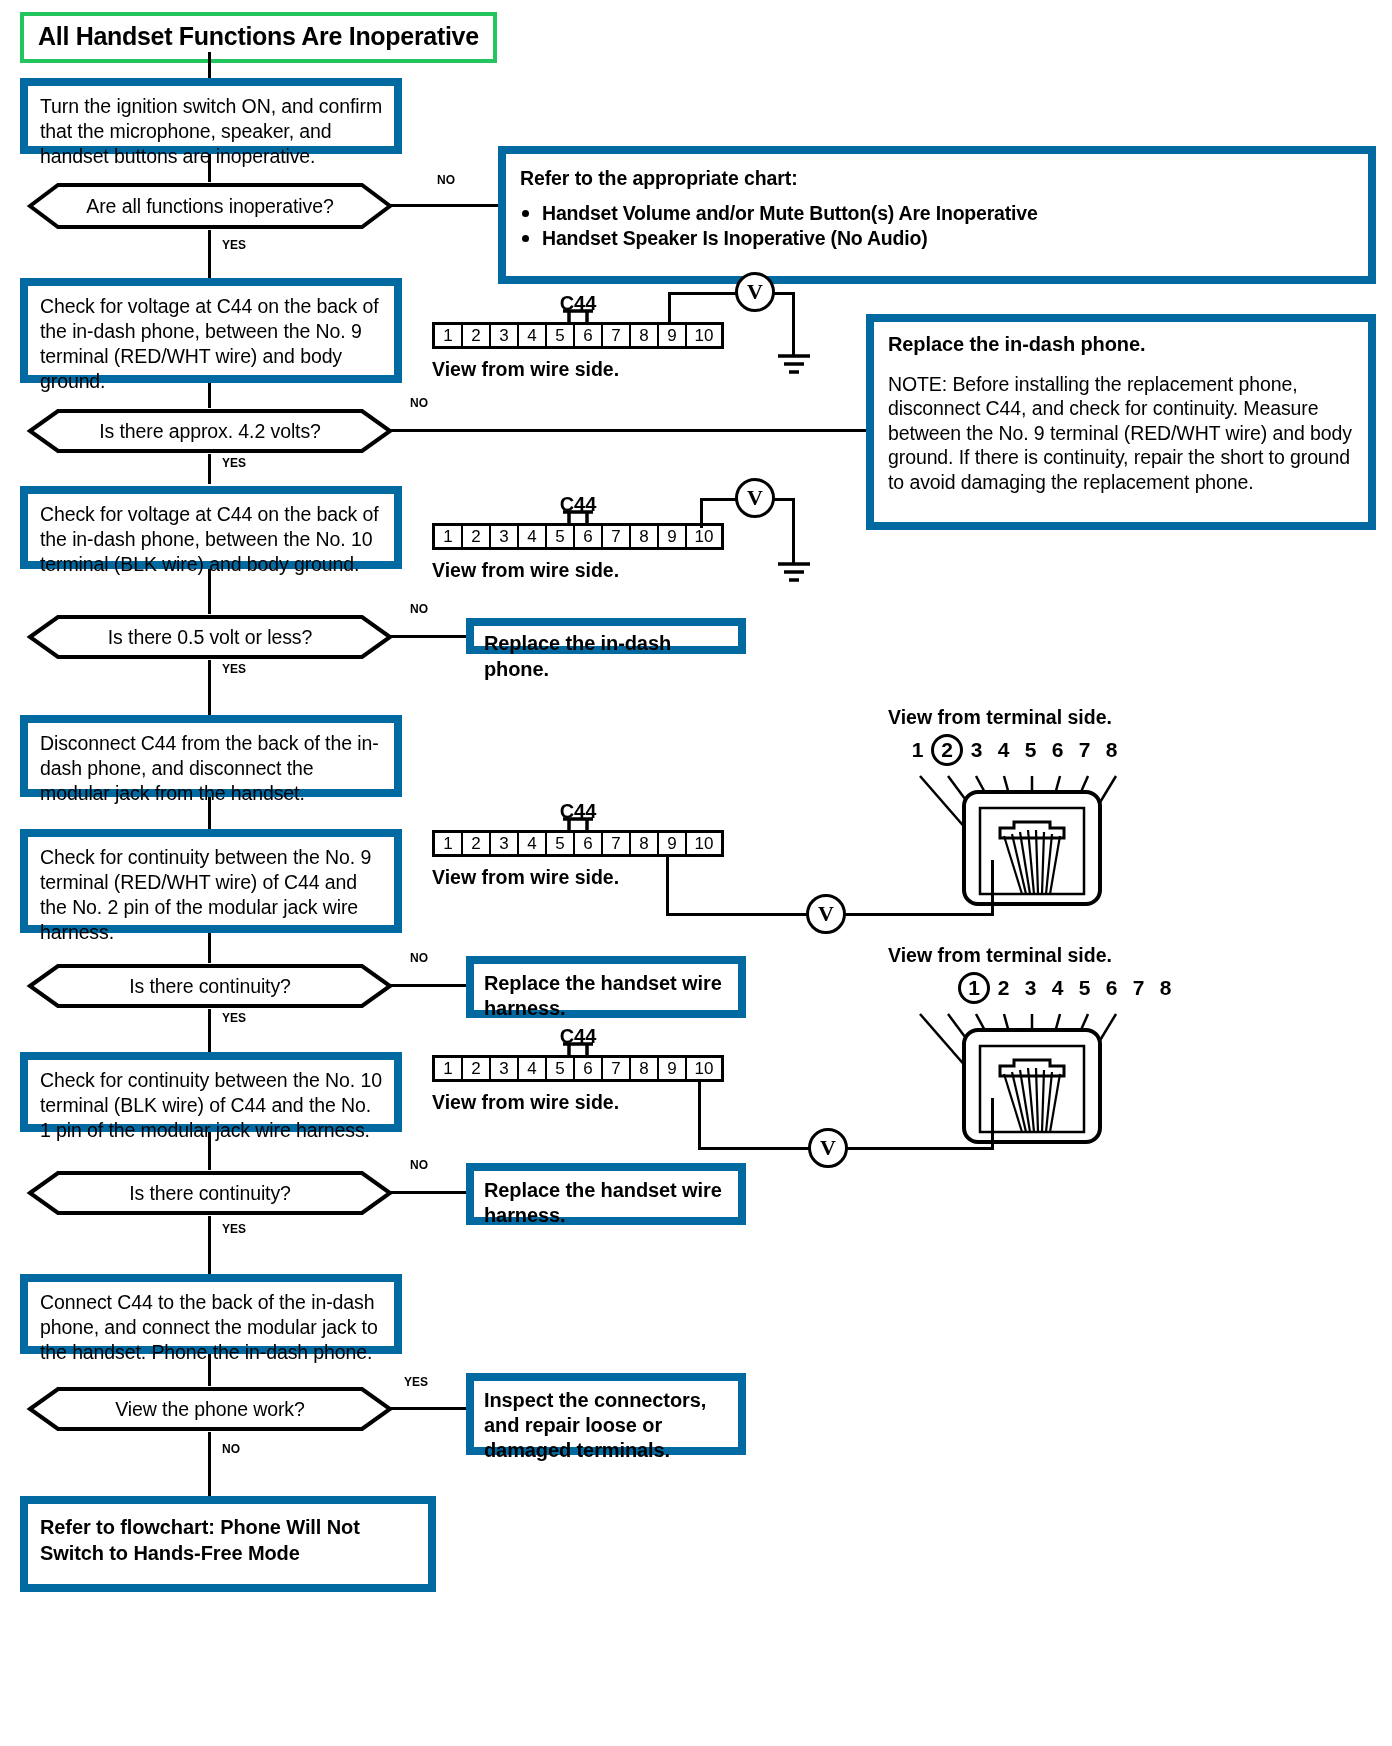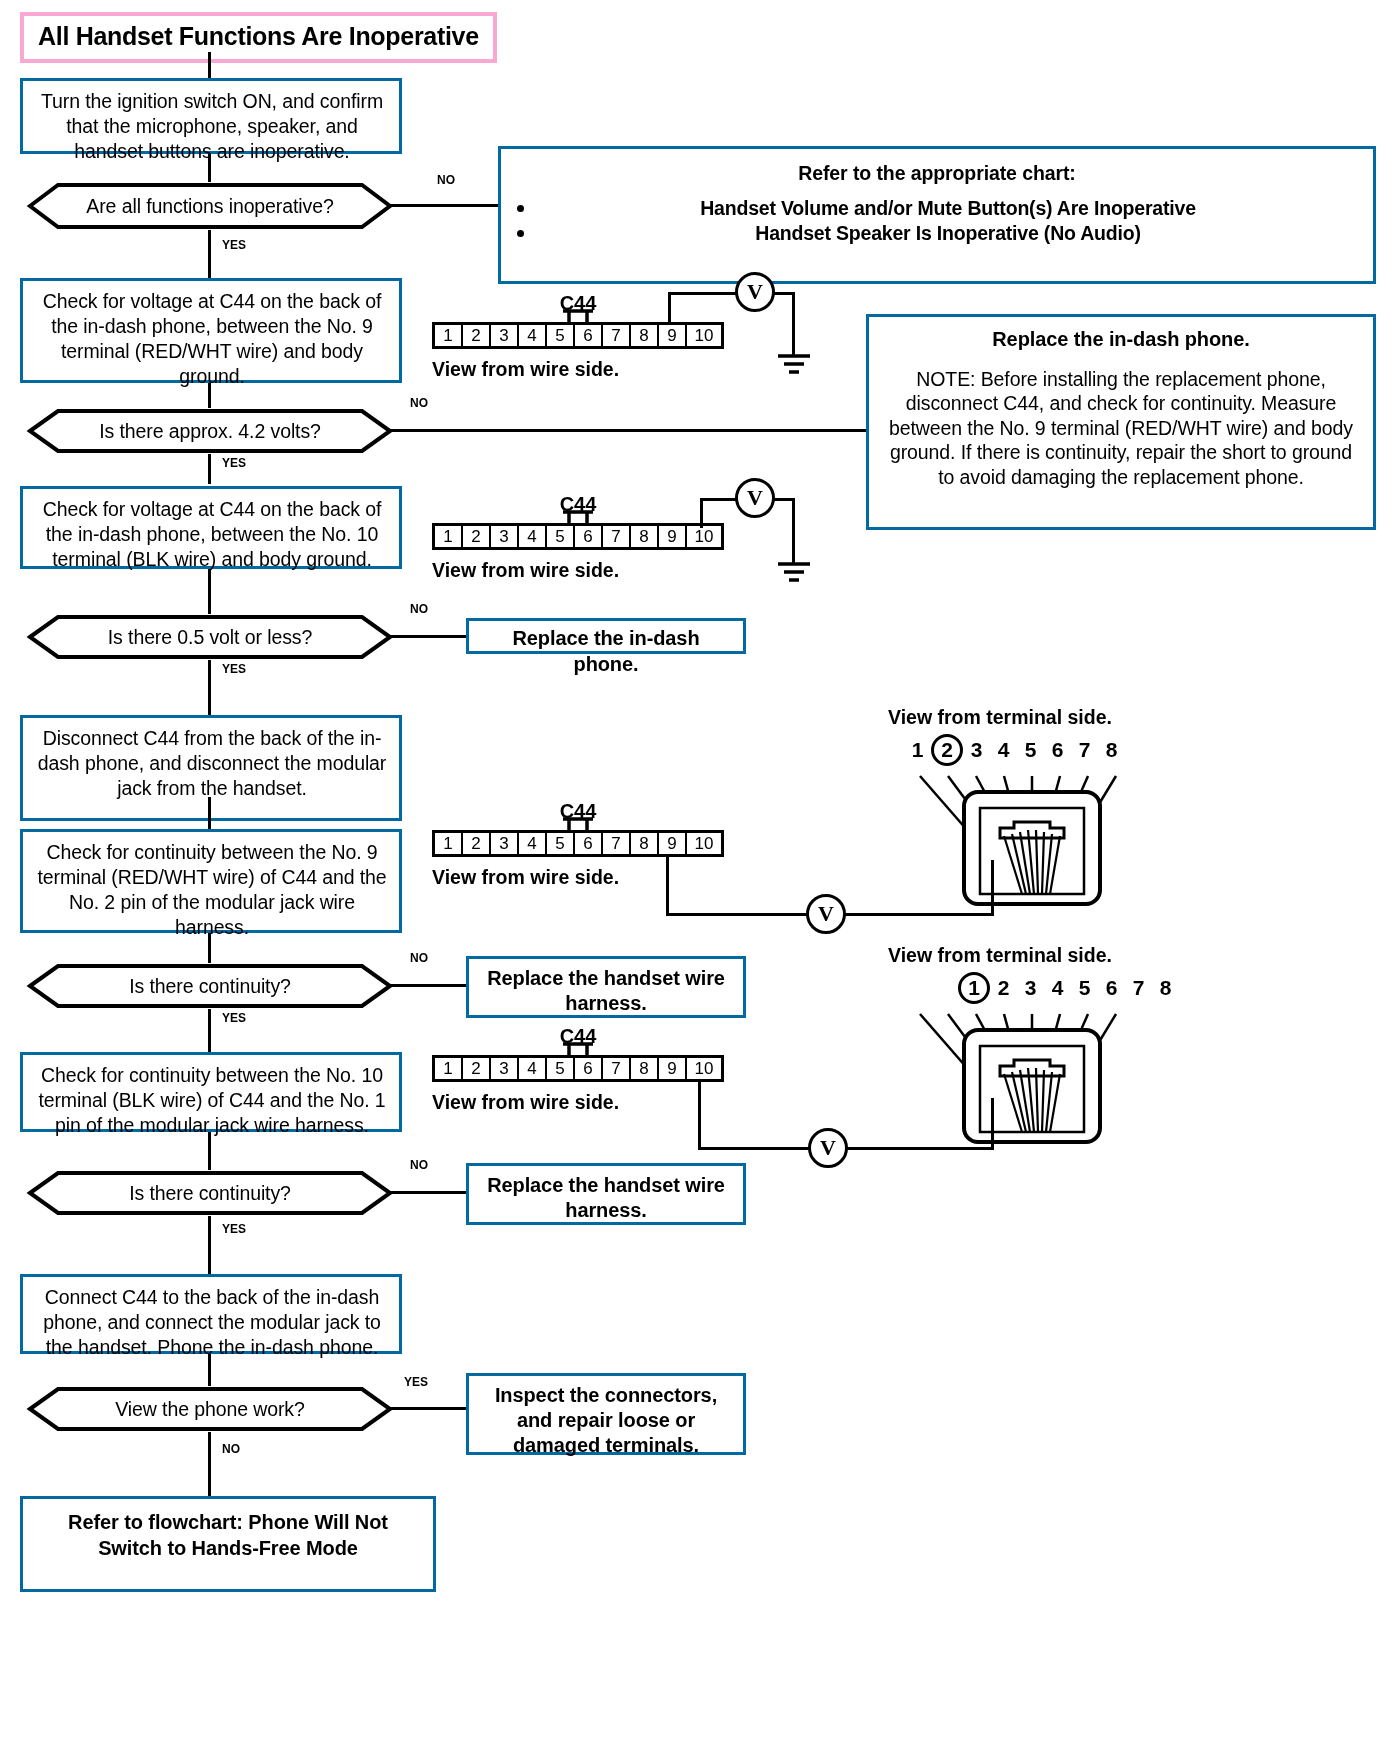--- a/index.html
+++ b/index.html
@@ -11,32 +11,31 @@
     font-family: "Liberation Sans", sans-serif;
     color: #000;
     position: relative;
     overflow: hidden;
   }
   .canvas { position: absolute; left: 0; top: 0; width: 1392px; height: 1746px; }
 
   
   .box {
     position: absolute;
-    border: 3px solid #0369a1;
+    border: 8px solid #0369a1;
     background: #fff;
     padding: 8px 10px 8px 12px;
     font-size: 19.5px;
     line-height: 1.28;
     letter-spacing: -0.1px;
-    text-align: center;
   }
   .box.bold { font-weight: bold; }
   .title-box {
     position: absolute;
-    border: 4px solid #f9a8d4;
+    border: 4px solid #22c55e;
     background: #fff;
     font-weight: bold;
     font-size: 25px;
     letter-spacing: -0.3px;
     padding: 6px 14px 8px 14px;
     white-space: nowrap;
   }
 
   
   .hex {
@@ -283,21 +282,21 @@
   </div>
 
   <div class="hline" style="left:390px; top:635px; width:78px;"></div>
   <div class="branch-label" style="left:410px; top:602px;">NO</div>
 
   <div class="box bold" style="left:466px; top:618px; width:280px; height:36px; padding:5px 10px; font-size:20px;">Replace the in-dash phone.</div>
 
   <div class="vline" style="left:208px; top:660px; height:55px;"></div>
   <div class="branch-label" style="left:222px; top:662px;">YES</div>
 
-  <div class="box" style="left:20px; top:715px; width:382px; height:106px;">Disconnect C44 from the back of the in-dash phone, and disconnect the modular jack from the handset.</div>
+  <div class="box" style="left:20px; top:715px; width:382px; height:82px;">Disconnect C44 from the back of the in-dash phone, and disconnect the modular jack from the handset.</div>
 
   <div class="vline" style="left:208px; top:797px; height:32px;"></div>
 
   <div class="jack" style="left:888px; top:706px; width:300px; height:200px;">
     <div class="jack-title">View from terminal side.</div>
     <div class="pinrow">
       <span class="pin">1</span>
       <span class="pin circled">2</span>
       <span class="pin">3</span>
       <span class="pin">4</span>

